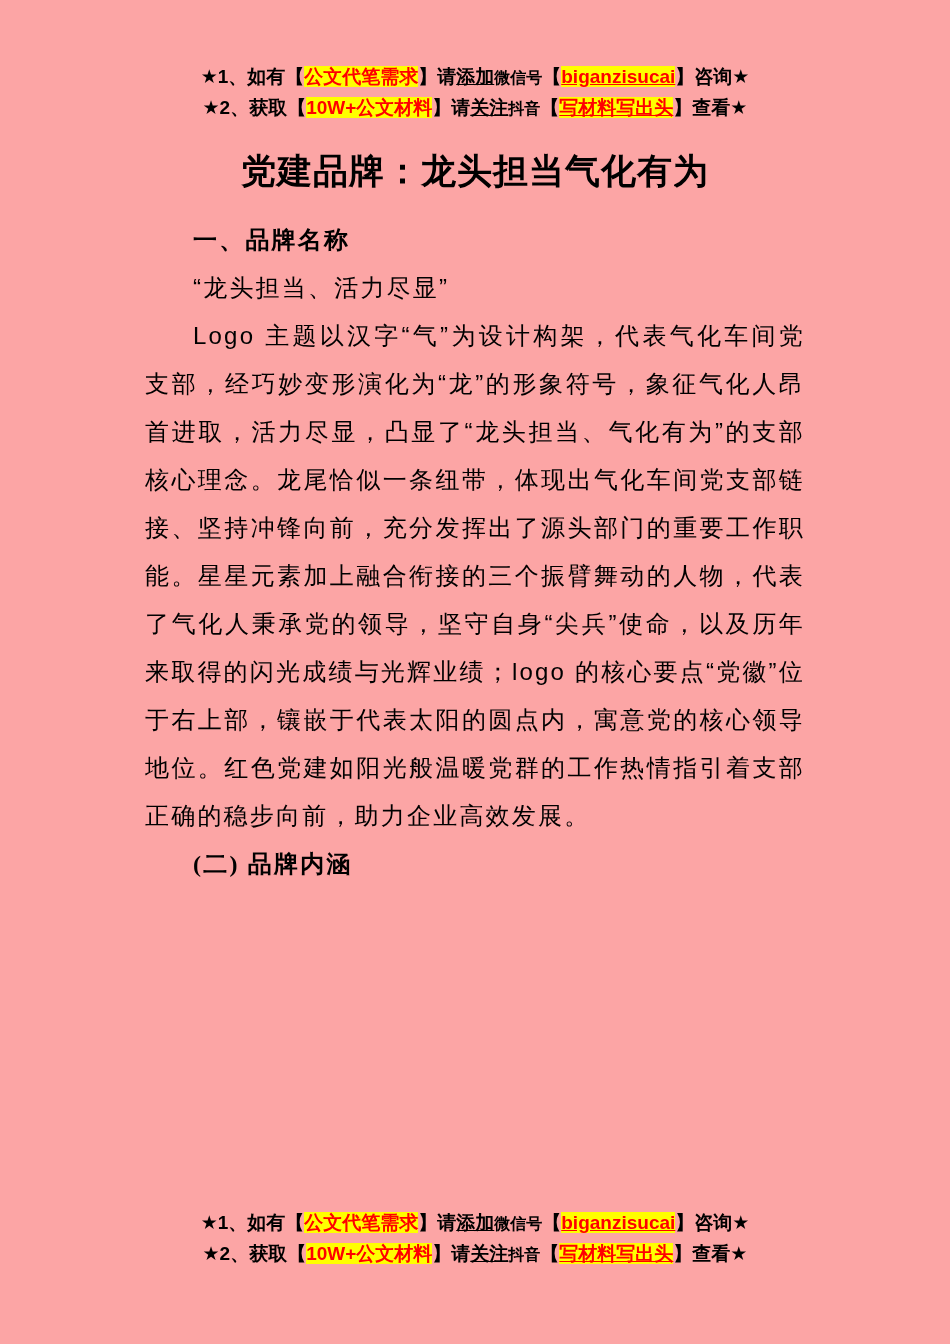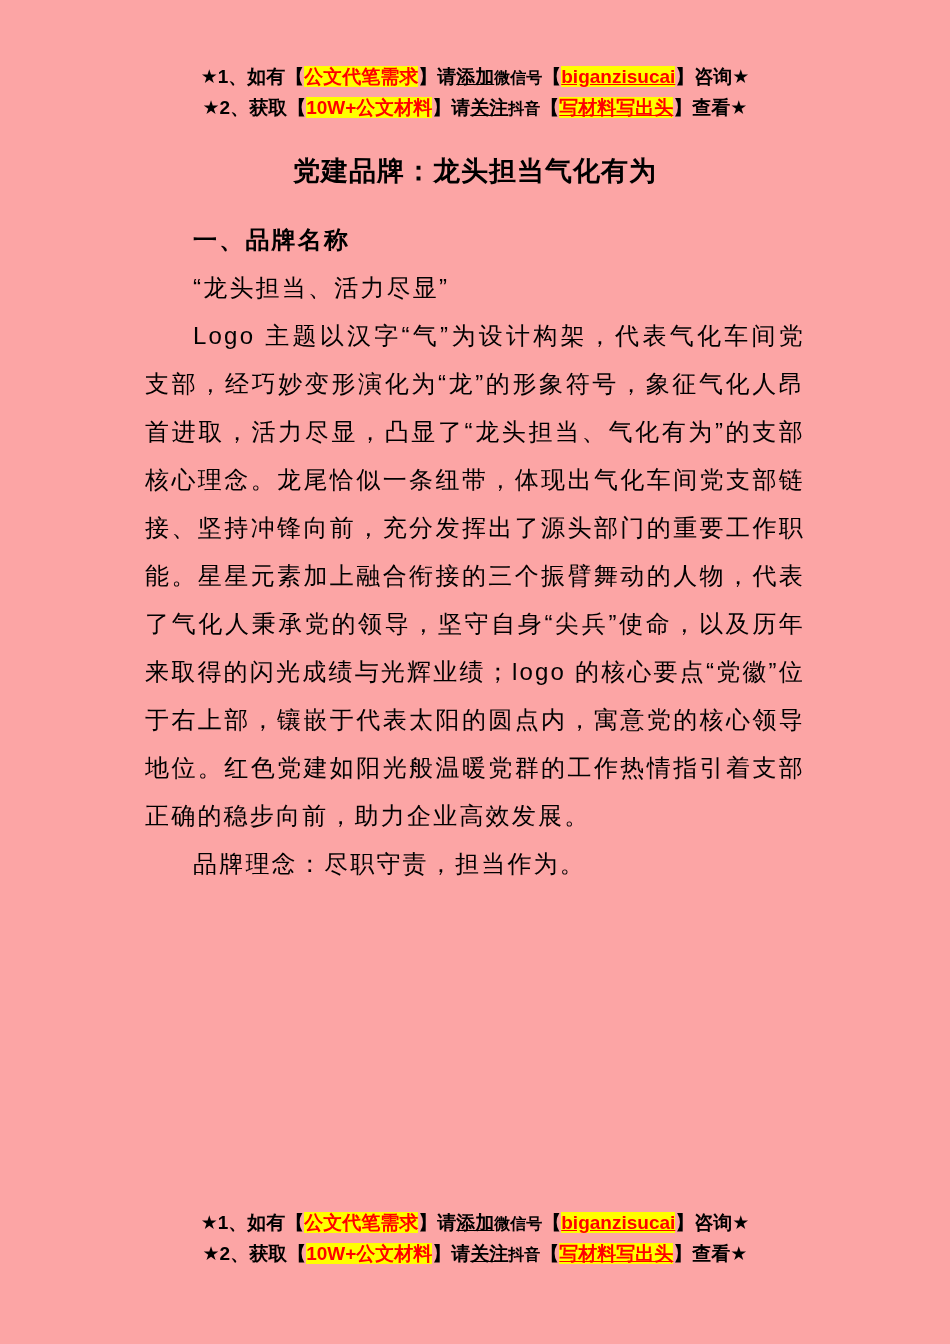--- a/index.html
+++ b/index.html
@@ -33,21 +33,21 @@
   }
   .promo .hl { background: #ffff00; }
   .promo .red { color: #ff0000; }
   .promo .u { text-decoration: underline; }
   .promo .sm { font-size: 16px; }
 
   
   .doc-title {
     margin: 26px 0 0 0;
     text-align: center;
-    font-size: 27px;
+    font-size: 35px;
     line-height: 42px;
     font-weight: bold;
     letter-spacing: 1px;
   }
 
   
   .content {
     margin: 24px 145px 0 145px;
     font-size: 24px;
     line-height: 48px;
@@ -79,21 +79,21 @@
       <span>★2、获取【</span><span class="hl red">10W+公文材料</span><span>】请</span><span class="u">关注</span><span class="sm">抖音</span><span>【</span><span class="hl red u">写材料写出头</span><span>】查看★</span>
     </div>
   </div>
 
   <h1 class="doc-title">党建品牌：龙头担当气化有为</h1>
 
   <div class="content">
     <p class="heading">一、品牌名称</p>
     <p>“龙头担当、活力尽显”</p>
     <p>Logo 主题以汉字“气”为设计构架，代表气化车间党支部，经巧妙变形演化为“龙”的形象符号，象征气化人昂首进取，活力尽显，凸显了“龙头担当、气化有为”的支部核心理念。龙尾恰似一条纽带，体现出气化车间党支部链接、坚持冲锋向前，充分发挥出了源头部门的重要工作职能。星星元素加上融合衔接的三个振臂舞动的人物，代表了气化人秉承党的领导，坚守自身“尖兵”使命，以及历年来取得的闪光成绩与光辉业绩；logo 的核心要点“党徽”位于右上部，镶嵌于代表太阳的圆点内，寓意党的核心领导地位。红色党建如阳光般温暖党群的工作热情指引着支部正确的稳步向前，助力企业高效发展。</p>
-    <p>品牌理念：尽职守责，担当作为。</p>
+    <p class="heading">(二) 品牌内涵</p>
   </div>
 
   <div class="promo promo-bottom">
     <div>
       <span>★1、如有【</span><span class="hl red">公文代笔需求</span><span>】请</span><span class="u">添加</span><span class="sm">微信号</span><span>【</span><span class="hl red u">biganzisucai</span><span>】咨询★</span>
     </div>
     <div>
       <span>★2、获取【</span><span class="hl red">10W+公文材料</span><span>】请</span><span class="u">关注</span><span class="sm">抖音</span><span>【</span><span class="hl red u">写材料写出头</span><span>】查看★</span>
     </div>
   </div>

